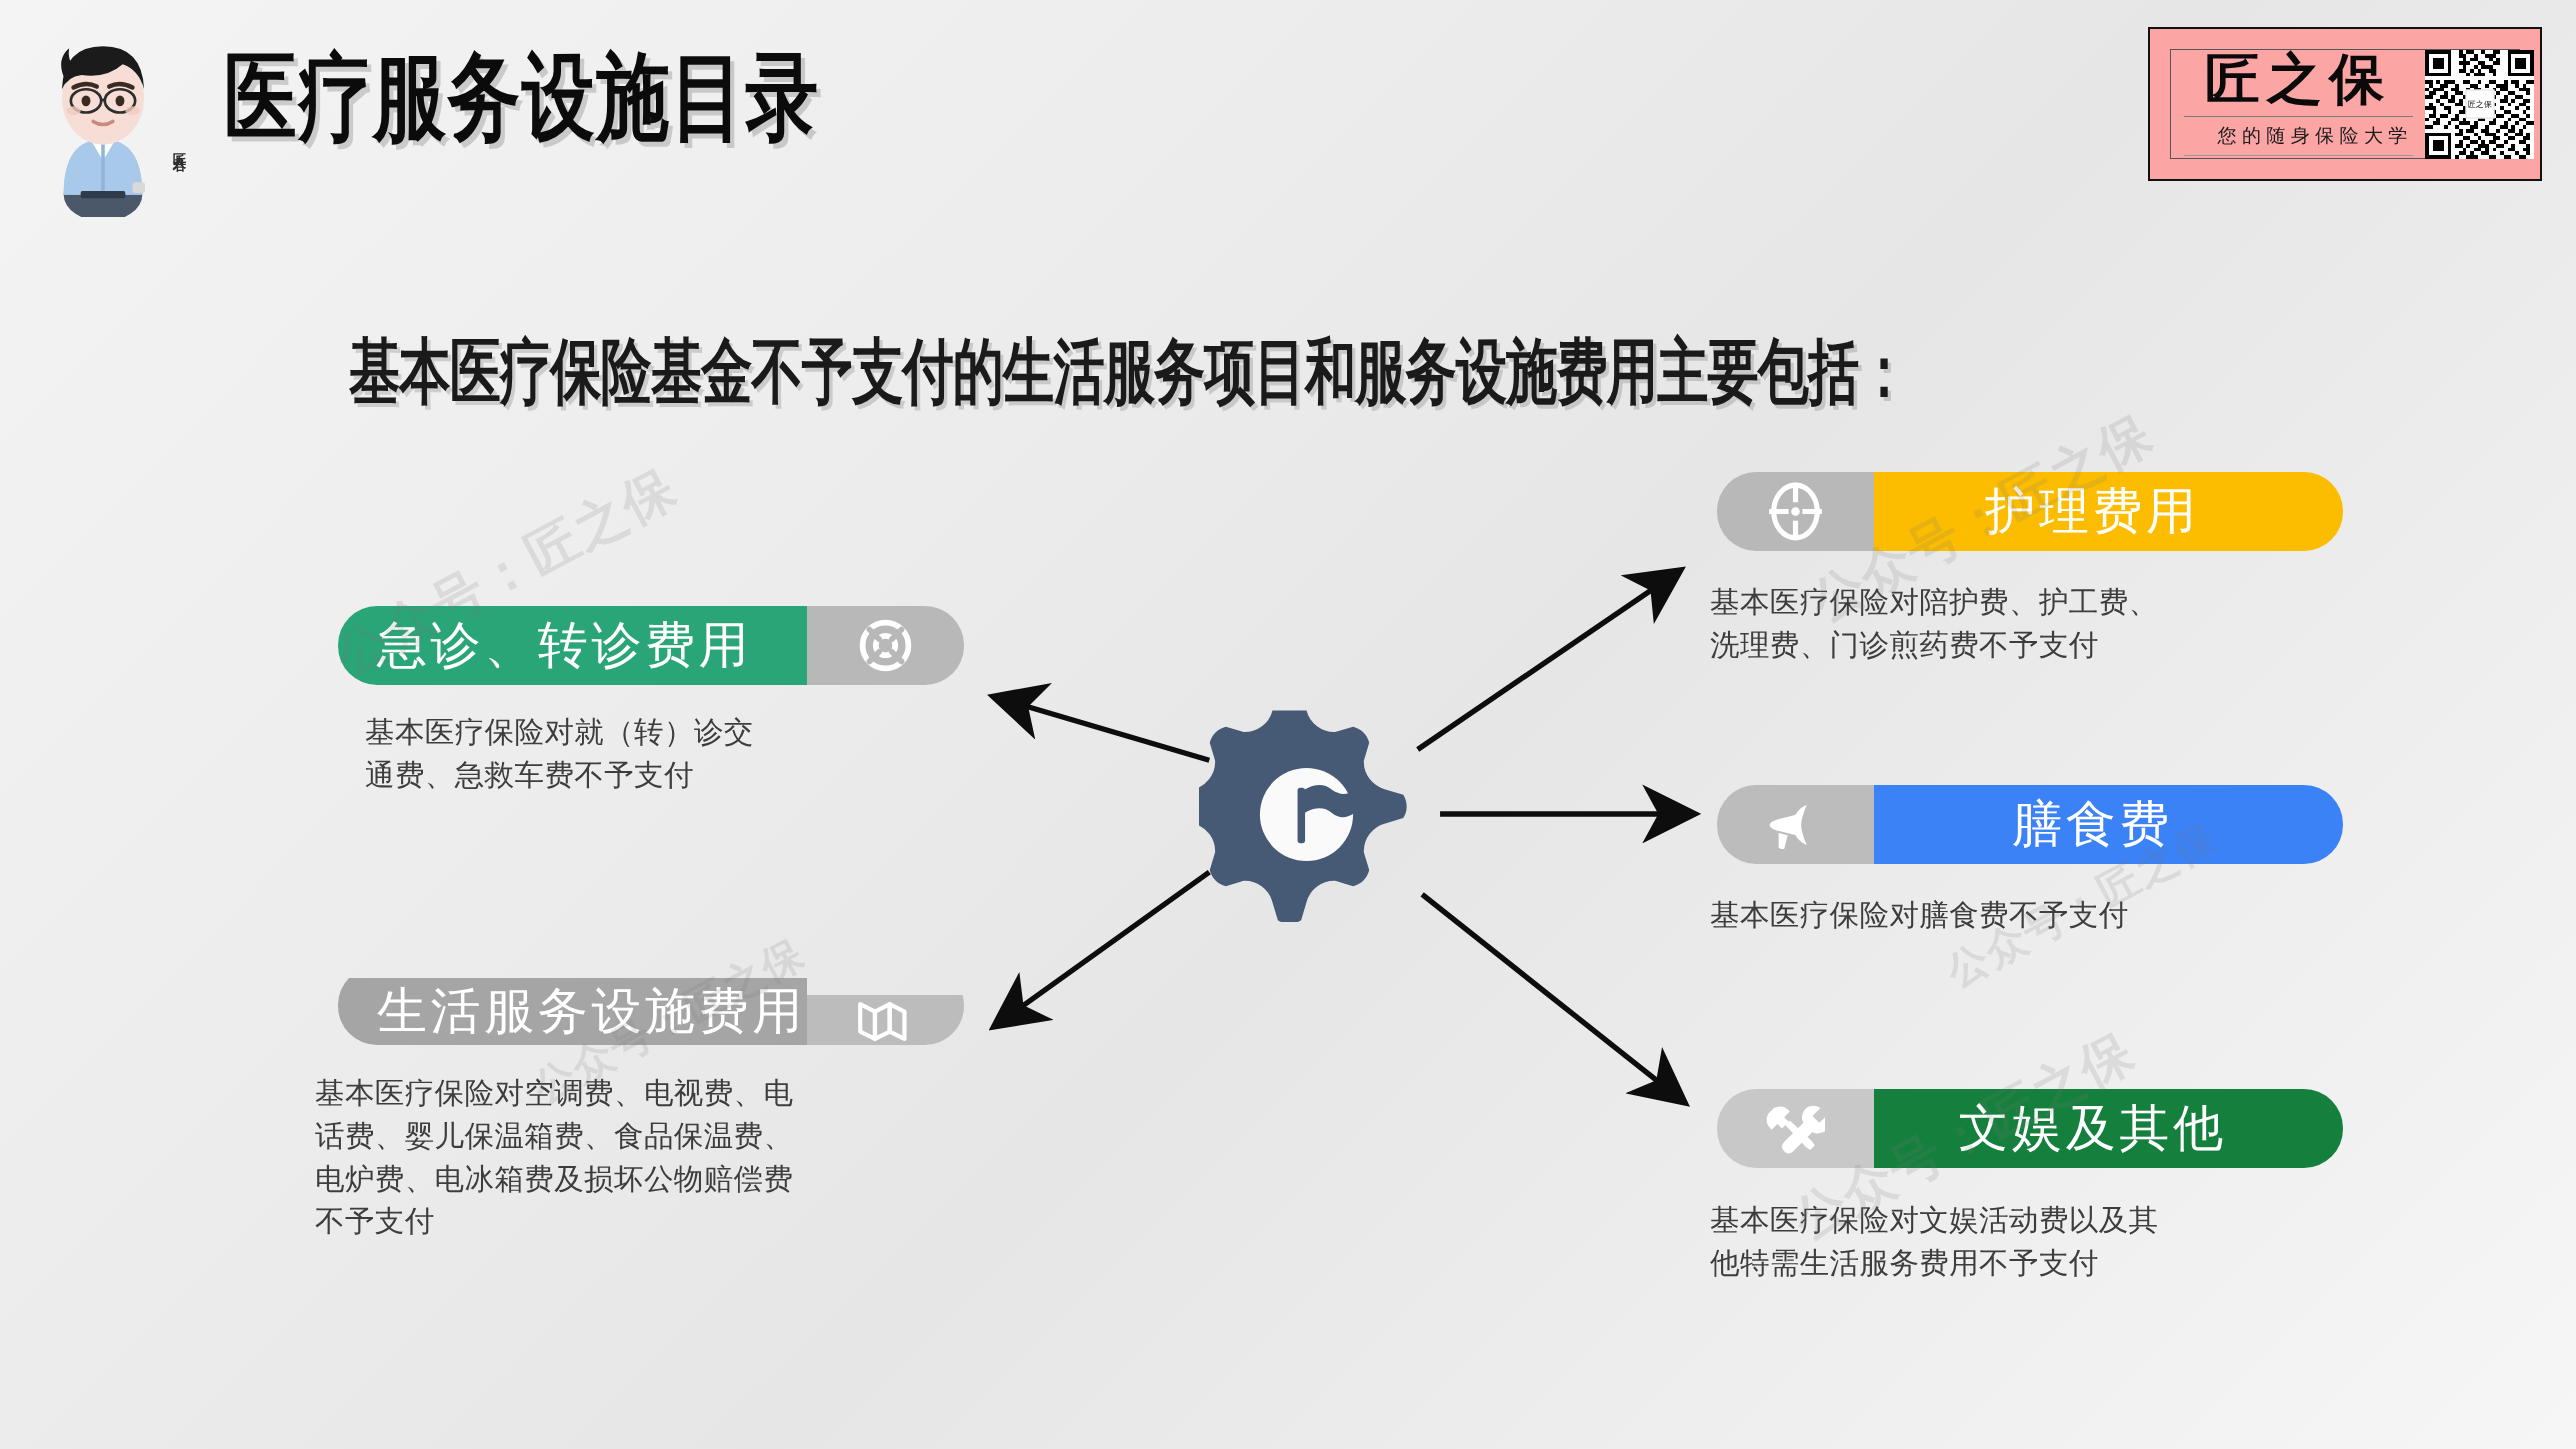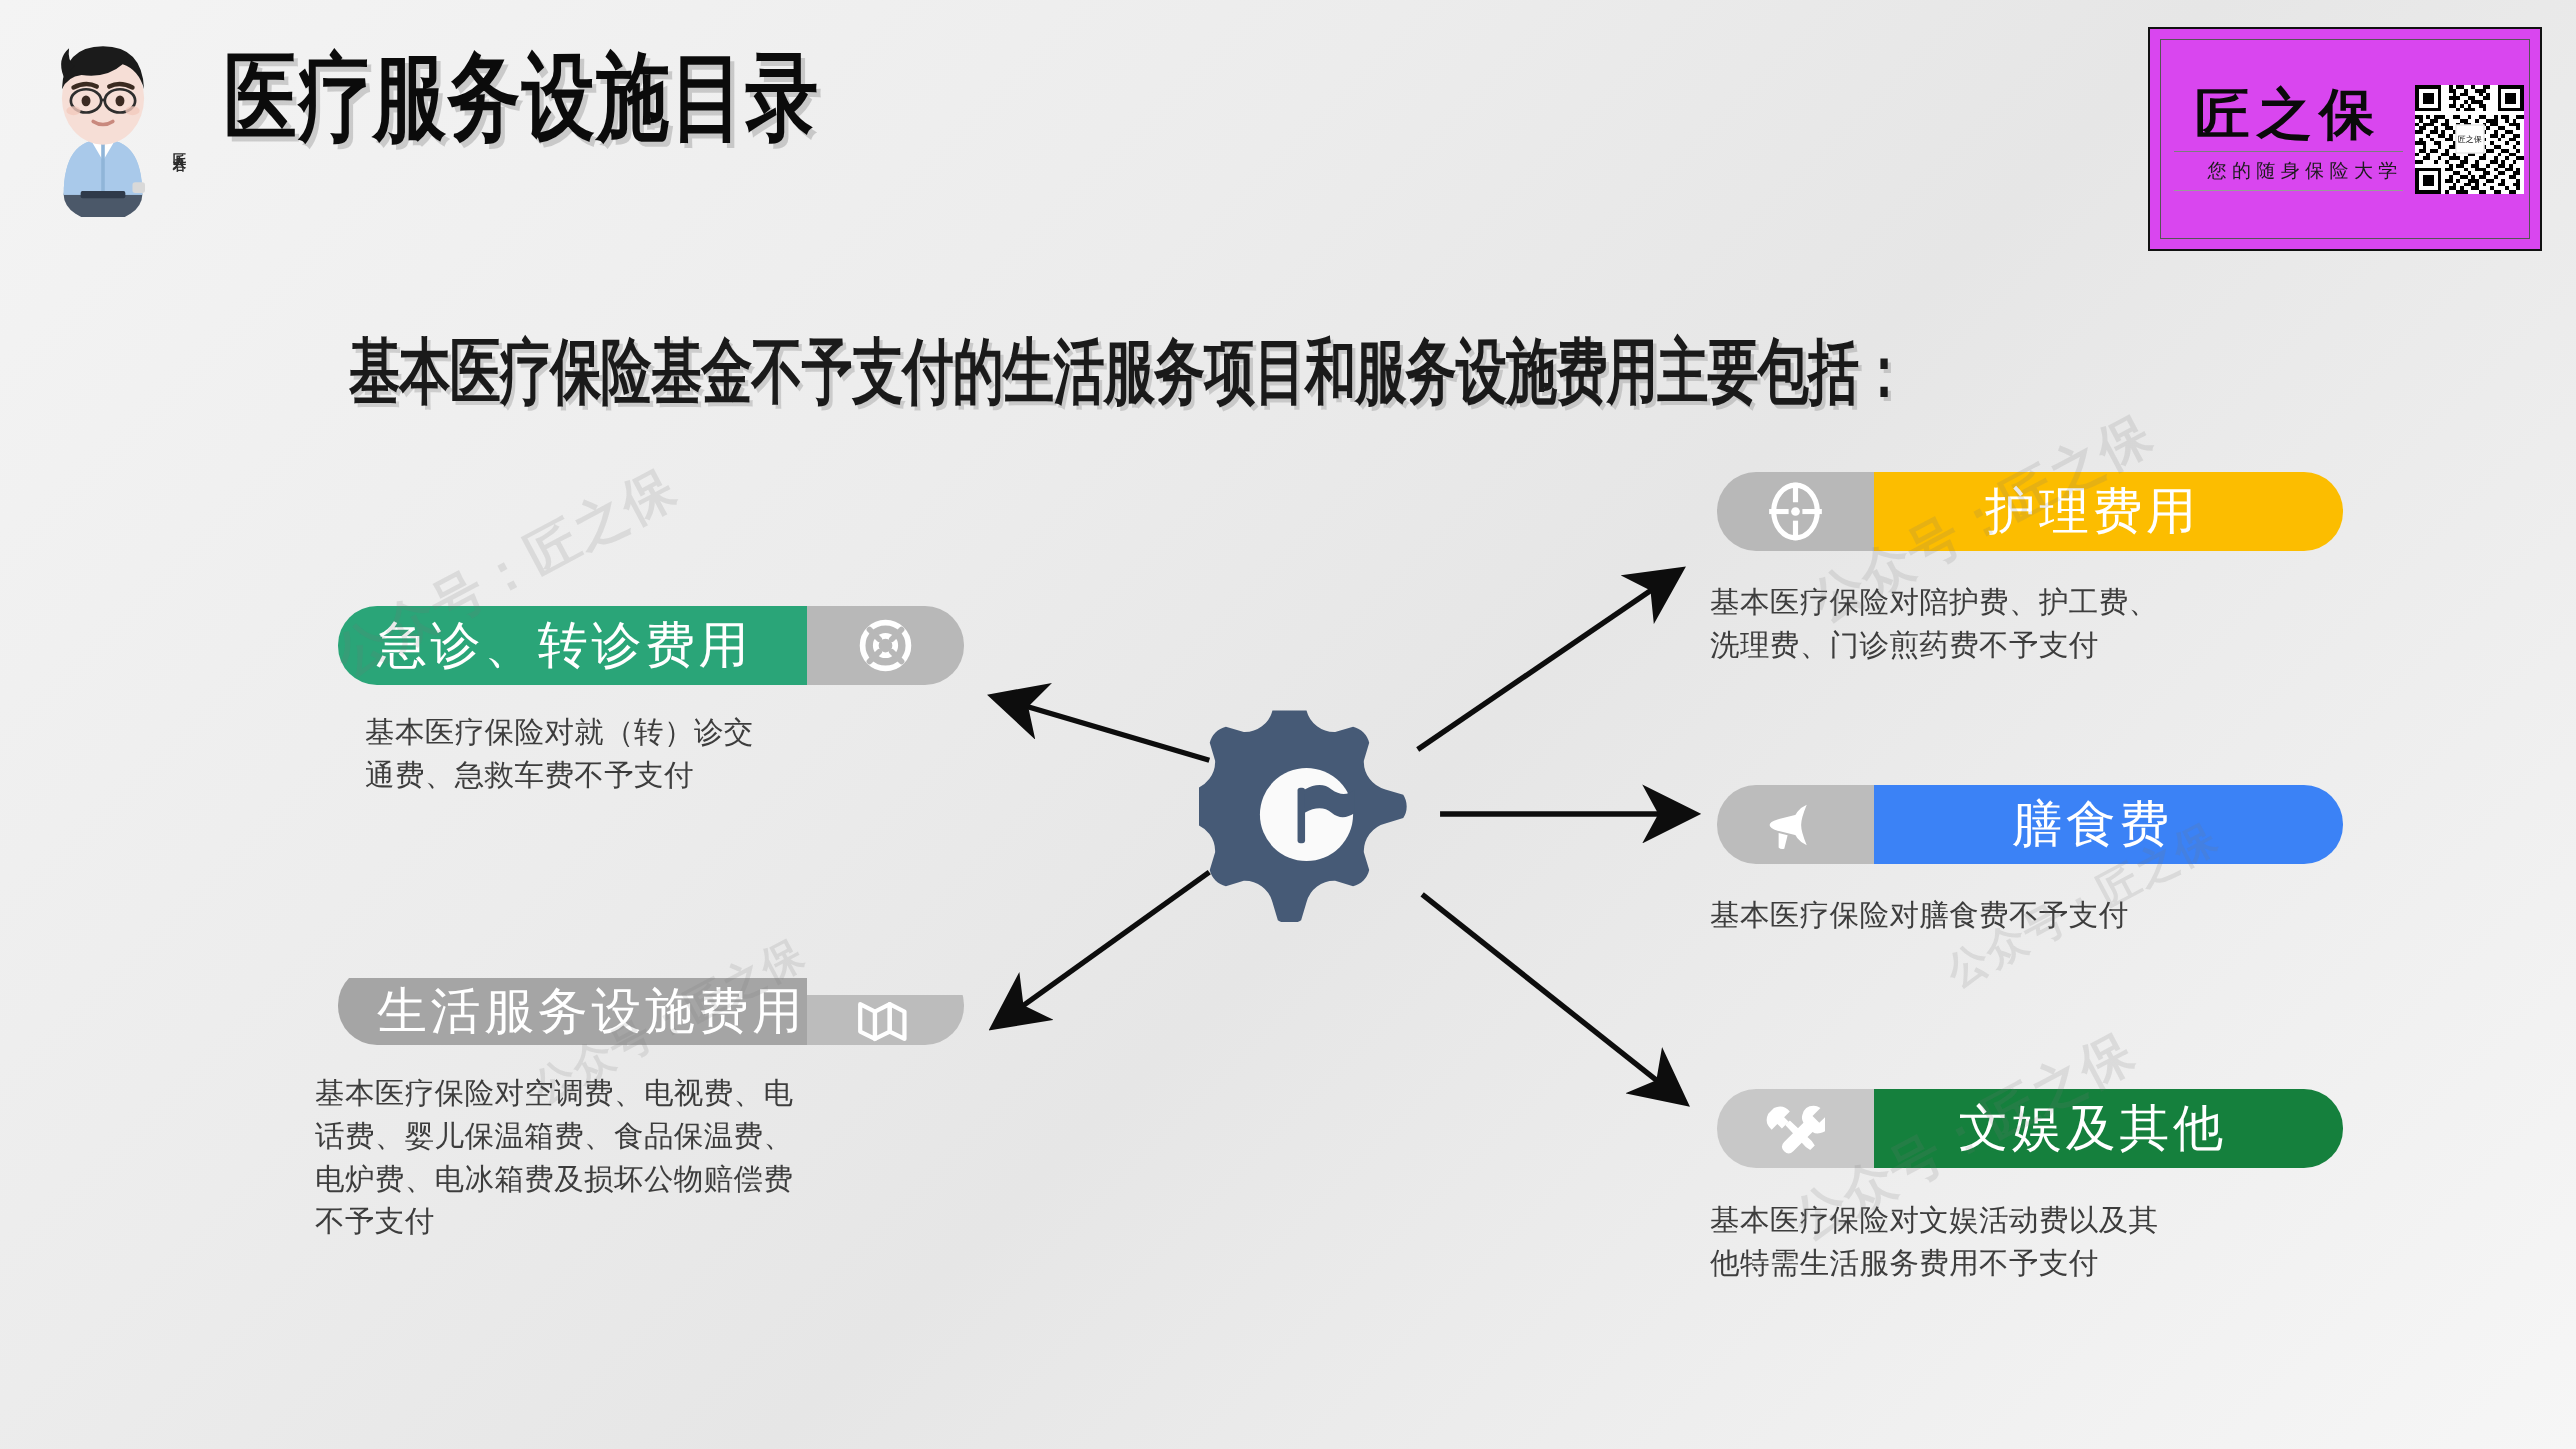--- a/index.html
+++ b/index.html
@@ -24,23 +24,23 @@
     position:absolute;left:224px;top:49px;
     font-size:75px;font-weight:900;color:#0b0b0b;
     letter-spacing:1.8px;line-height:1;
     transform:scaleY(1.28) scaleX(0.97);transform-origin:left top;
     text-shadow:4.5px 4.5px 0 rgba(0,0,0,0.16);
     white-space:nowrap;
   }
 
   
   .brand-card{
-    position:absolute;right:34px;top:27px;width:394px;height:224px;
-    border:2.7px solid #111;background:#d946ef;
-    box-sizing:border-box;padding:10px;
+    position:absolute;right:34px;top:27px;width:394px;height:154px;
+    border:2.7px solid #111;background:#fca5a5;
+    box-sizing:border-box;padding:20px;
   }
   .brand-inner{
     width:100%;height:100%;border:0.9px solid #555;box-sizing:border-box;
     display:flex;align-items:center;padding:0 12.5px;gap:12.5px;
   }
   .brand-left{flex:1;display:flex;flex-direction:column;align-items:center;justify-content:center;}
   .brand-name{
     font-family:"Liberation Serif","DejaVu Serif",serif;
     font-size:55px;font-weight:700;color:#0a0a0a;letter-spacing:7.2px;line-height:1;
     white-space:nowrap;

